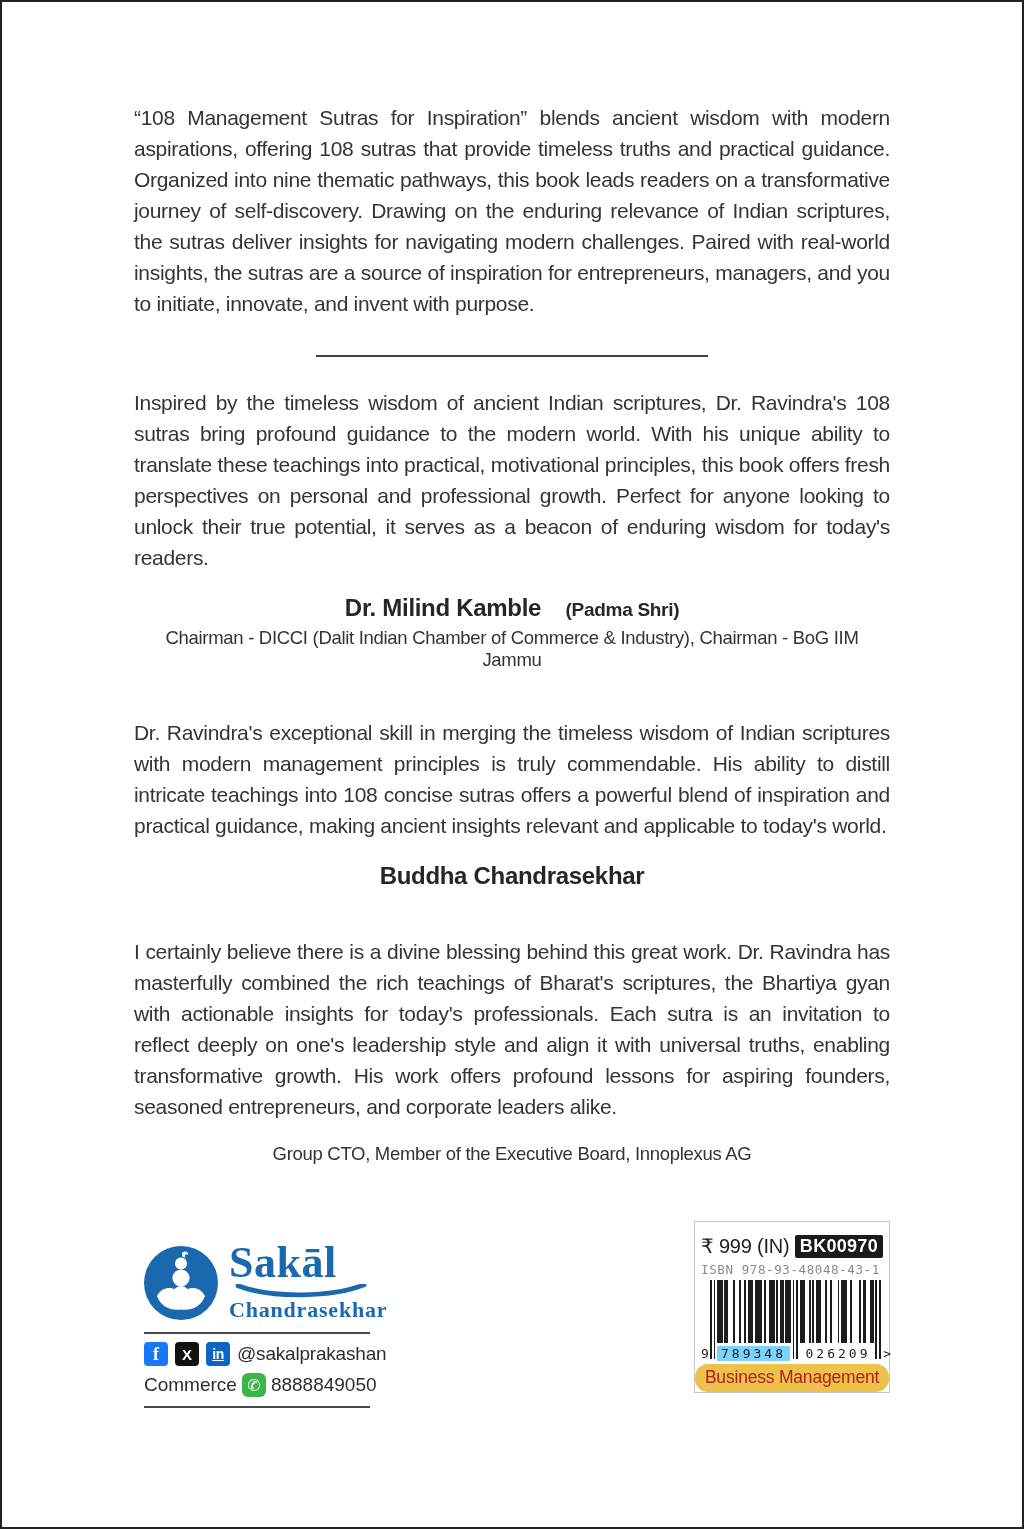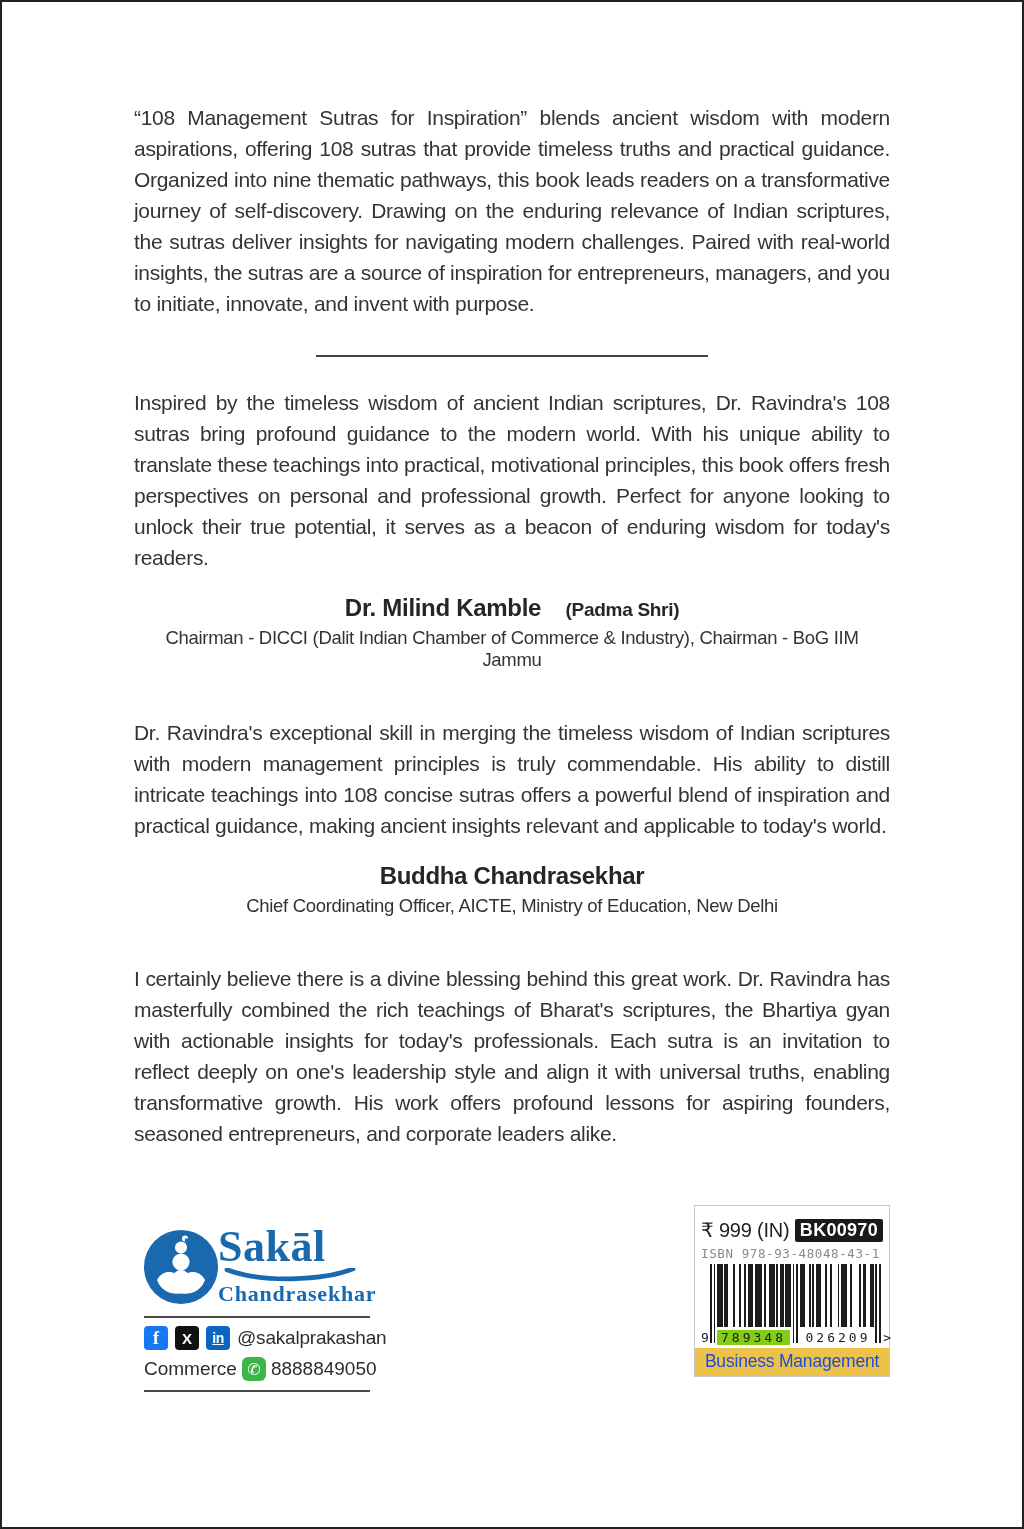--- a/index.html
+++ b/index.html
@@ -31,21 +31,21 @@
   .name{font-weight:bold;font-size:24px;letter-spacing:-0.3px;}
   .honor{font-weight:bold;font-size:19px;margin-left:20px;letter-spacing:-0.3px;}
   .honor:empty{display:none;margin:0;}
   .title-line{text-align:center;font-size:18.5px;margin-top:5px;color:#333;letter-spacing:-0.3px;}
   .gap-lg{margin-top:46px;}
   .gap-md{margin-top:19px;}
 
   
   .footer{display:flex;justify-content:space-between;align-items:flex-start;margin-top:56px;}
   .footer-left{width:226px;margin-left:10px;margin-top:22px;}
-  .logo-row{display:flex;align-items:center;}
+  .logo-row{display:flex;align-items:center;gap:11px;}
   .logo-circle{width:74px;height:74px;flex:0 0 auto;}
   .wordmark{display:flex;flex-direction:column;align-items:flex-start;}
   .sakal{
     font-family:"Liberation Serif","DejaVu Serif",serif;
     font-weight:bold;font-size:44px;line-height:40px;color:var(--pub-blue);
     letter-spacing:0.5px;
   }
   .swoosh{width:144px;height:14px;margin-top:1px;}
   .pubs{
     font-family:"Liberation Serif","DejaVu Serif",serif;
@@ -84,27 +84,27 @@
     margin-top:4px;white-space:nowrap;
   }
   .barcode-area{position:relative;height:79px;margin:3px 0 0 9px;width:171px;}
   .bars{display:flex;align-items:flex-start;height:79px;}
   .bc-digits{
     position:absolute;bottom:-2px;left:0;width:100%;height:16px;
     font-family:"DejaVu Sans Mono","Liberation Mono",monospace;
     font-size:13px;color:#1c1c1c;
   }
   .bc-lead{position:absolute;left:-9px;bottom:0;}
-  .bc-g1{position:absolute;left:7px;width:73px;bottom:0;background:#84cc16;text-align:center;letter-spacing:3px;}
+  .bc-g1{position:absolute;left:7px;width:73px;bottom:0;background:#7dd3fc;text-align:center;letter-spacing:3px;}
   .bc-g2{position:absolute;left:92px;width:72px;bottom:0;background:#fff;text-align:center;letter-spacing:3px;}
   .bc-suf{position:absolute;right:-10px;bottom:0;}
   .category{
     margin:5px -6px 0 -6px;background:var(--yellow);
-    text-align:center;font-size:17.5px;color:#1d4ed8;
-    padding:3px 0 4px 0;letter-spacing:-0.2px;
+    text-align:center;font-size:17.5px;color:#b91c1c;
+    padding:3px 0 4px 0;letter-spacing:-0.2px;border-radius:13px;
   }
 </style>
 </head>
 <body>
 
 <div class="page">
   <div class="content">
 
     <p class="body-par synopsis">“108 Management Sutras for Inspiration” blends ancient wisdom with modern aspirations, offering 108 sutras that provide timeless truths and practical guidance. Organized into nine thematic pathways, this book leads readers on a transformative journey of self-discovery. Drawing on the enduring relevance of Indian scriptures, the sutras deliver insights for navigating modern challenges. Paired with real-world insights, the sutras are a source of inspiration for entrepreneurs, managers, and you to initiate, innovate, and invent with purpose.</p>
 
@@ -115,23 +115,23 @@
       <span class="name">Dr. Milind Kamble</span>
       <span class="honor">(Padma Shri)</span>
     </div>
     <div class="title-line">Chairman - DICCI (Dalit Indian Chamber of Commerce &amp; Industry), Chairman - BoG IIM Jammu</div>
 
     <p class="body-par gap-lg">Dr. Ravindra's exceptional skill in merging the timeless wisdom of Indian scriptures with modern management principles is truly commendable. His ability to distill intricate teachings into 108 concise sutras offers a powerful blend of inspiration and practical guidance, making ancient insights relevant and applicable to today's world.</p>
     <div class="name-line gap-md">
       <span class="name">Buddha Chandrasekhar</span>
       
     </div>
-    <div class="title-line">Chief Coordinating Officer, AICTE, Ministry of Education, New Delhi</div>
 
     <p class="body-par gap-lg">I certainly believe there is a divine blessing behind this great work. Dr. Ravindra has masterfully combined the rich teachings of Bharat's scriptures, the Bhartiya gyan with actionable insights for today's professionals. Each sutra is an invitation to reflect deeply on one's leadership style and align it with universal truths, enabling transformative growth. His work offers profound lessons for aspiring founders, seasoned entrepreneurs, and corporate leaders alike.</p>
+    <div class="title-line">Group CTO, Member of the Executive Board, Innoplexus AG</div>
 
     <div class="footer">
 
       <div class="footer-left">
         <div class="logo-row">
           <svg class="logo-circle" viewBox="0 0 74 74">
             <circle cx="37" cy="37" r="37" fill="#1a68ae"></circle>
             <circle cx="41" cy="8.5" r="3" fill="#fff"></circle>
             <circle cx="42.5" cy="10" r="1.8" fill="#1a68ae"></circle>
             <circle cx="37" cy="17.5" r="6" fill="#fff"></circle>

